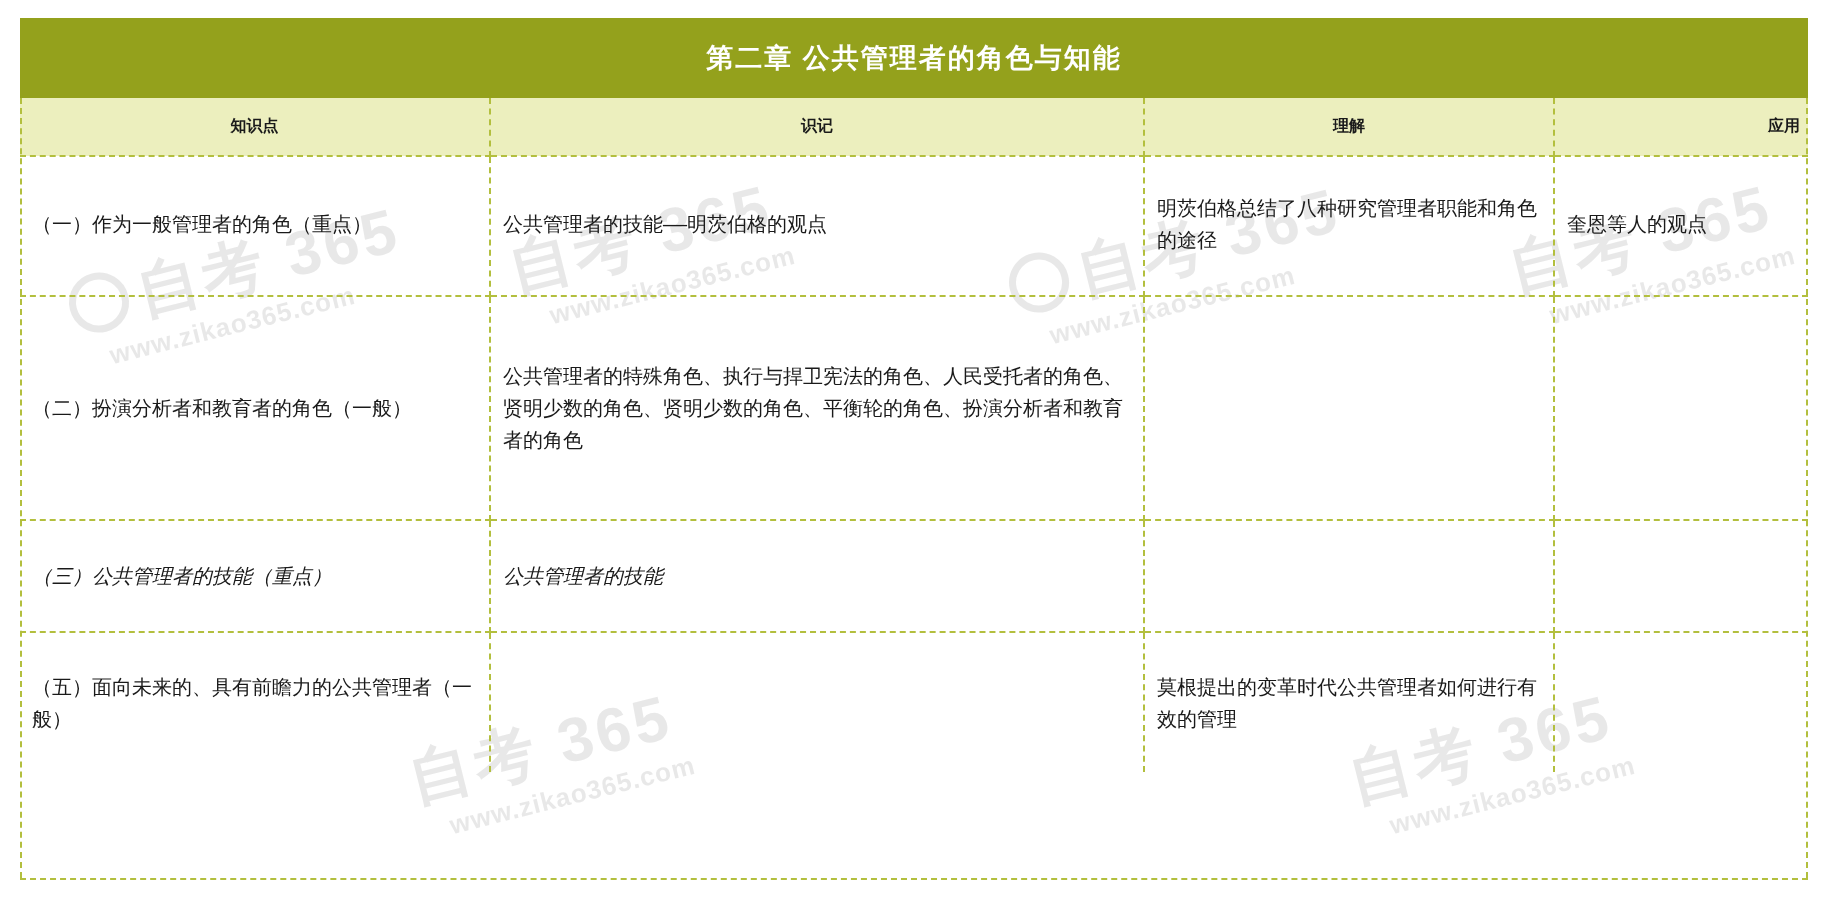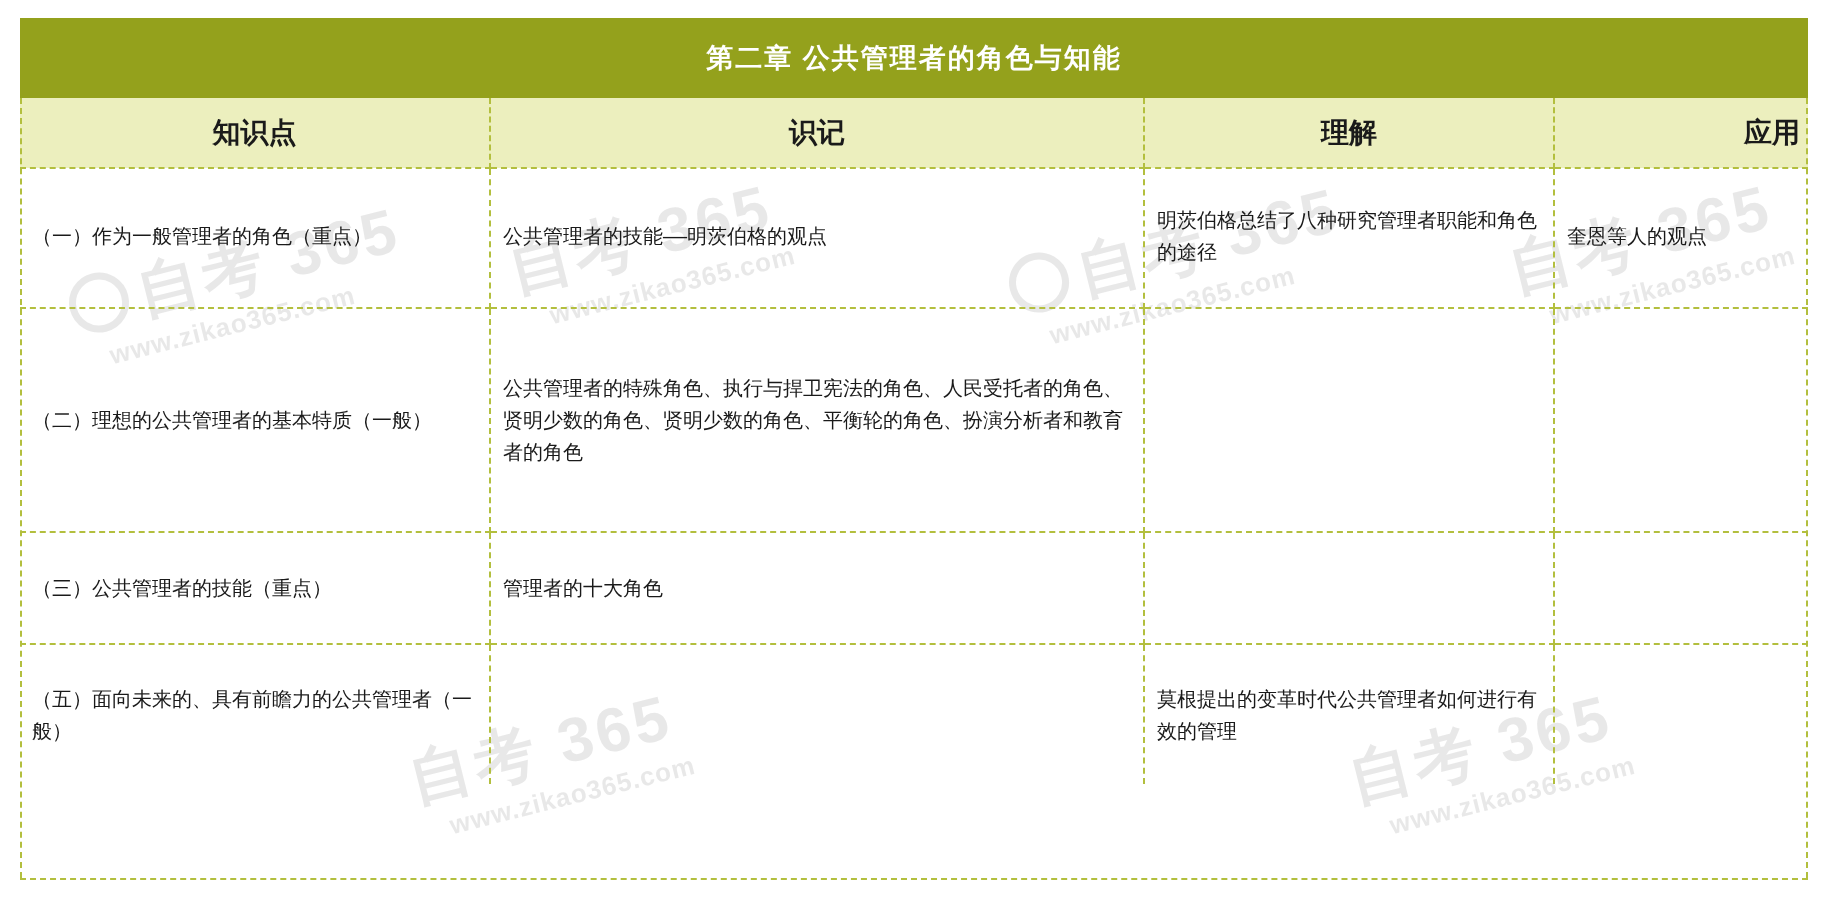--- a/index.html
+++ b/index.html
@@ -80,23 +80,23 @@
     font-weight: bold;
     letter-spacing: 2px;
     height: 80px;
     border: none;
     padding: 0;
   }
 
   .head-row th {
     background: #ecefbe;
     color: #1a1a1a;
-    font-size: 28px;
+    font-size: 16px;
     font-weight: bold;
-    height: 70px;
+    height: 58px;
     padding: 0 8px;
     text-align: center;
     border-right: 2px dashed #b3bf3e;
     border-bottom: 2px dashed #b3bf3e;
     box-sizing: border-box;
   }
   .head-row th:last-child { border-right: none; text-align: right; }
 
   td.cell {
     font-size: 20px;
@@ -141,21 +141,21 @@
     z-index: 11;
   }
 
   .col-a { width: 470px; }
   .col-b { width: 654px; }
   .col-c { width: 410px; }
   .col-d { width: 254px; }
 
   .r1 { height: 140px; font-family: Liberation Mono, monospace; }
   .r2 { height: 224px; }
-  .r3 { height: 112px; }
+  .r3 { height: 112px; font-style: italic; }
   .r4 { height: 112px; }
   .r5 { height: 140px; }
 </style>
 </head>
 <body>
 
 <div id="page">
 
   <div class="wm-layer">
     <div class="wm" style="left:60px; top:270px;">
@@ -203,29 +203,29 @@
       </tr>
 
       <tr class="r1">
         <td class="cell">（一）作为一般管理者的角色（重点）</td>
         <td class="cell">公共管理者的技能——明茨伯格的观点</td>
         <td class="cell">明茨伯格总结了八种研究管理者职能和角色的途径</td>
         <td class="cell">奎恩等人的观点</td>
       </tr>
 
       <tr class="r2">
-        <td class="cell">（二）理想的公共管理者的基本特质（一般）</td>
+        <td class="cell">（二）扮演分析者和教育者的角色（一般）</td>
         <td class="cell">公共管理者的特殊角色、执行与捍卫宪法的角色、人民受托者的角色、贤明少数的角色、贤明少数的角色、平衡轮的角色、扮演分析者和教育者的角色</td>
         <td class="cell"></td>
         <td class="cell"></td>
       </tr>
 
       <tr class="r3">
         <td class="cell">（三）公共管理者的技能（重点）</td>
-        <td class="cell">管理者的十大角色</td>
+        <td class="cell">公共管理者的技能</td>
         <td class="cell"></td>
         <td class="cell"></td>
       </tr>
 
 
       <tr class="r5 last-row">
         <td class="cell">（五）面向未来的、具有前瞻力的公共管理者（一般）</td>
         <td class="cell"></td>
         <td class="cell">莫根提出的变革时代公共管理者如何进行有效的管理</td>
         <td class="cell"></td>

